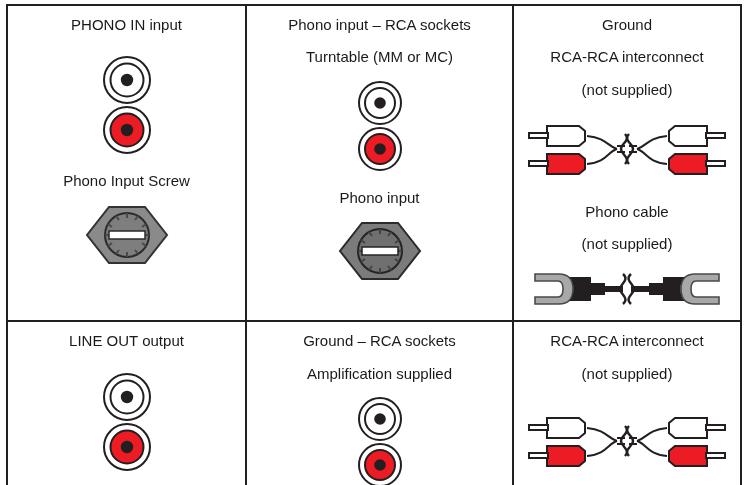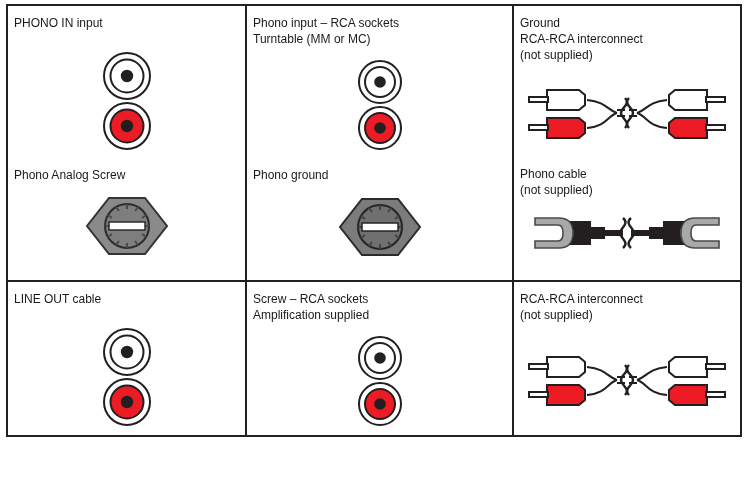--- a/index.html
+++ b/index.html
@@ -61,27 +61,27 @@
   }
 
   
   .body-cell {
     text-align: center;
   }
   .cell-pad {
     padding: 9px 6px 8px 6px;
   }
   .label {
-    font-size: 12px;
+    font-size: 15px;
     line-height: 1.35;
-    text-align: left;
+    text-align: center;
     white-space: nowrap;
   }
   .label.sub {
-    margin-top: 0px;
+    margin-top: 12px;
   }
   .spacer-12 { height: 12px; }
   .spacer-16 { height: 16px; }
   .spacer-20 { height: 20px; }
 
   .center-art {
     display: flex;
     justify-content: center;
     align-items: center;
   }
@@ -120,21 +120,21 @@
                 <circle cx="39" cy="25" r="16.5" fill="#ffffff" stroke="#231f20" stroke-width="2"></circle>
                 <circle cx="39" cy="25" r="6.2" fill="#231f20"></circle>
 
                 <circle cx="39" cy="75" r="23" fill="#ffffff" stroke="#231f20" stroke-width="2"></circle>
                 <circle cx="39" cy="75" r="16.5" fill="#ED1C24" stroke="#231f20" stroke-width="2"></circle>
                 <circle cx="39" cy="75" r="6.2" fill="#231f20"></circle>
               </svg>
             </div>
           </div>
           <div class="spacer-16"></div>
-          <div class="label">Phono Analog Screw</div>
+          <div class="label">Phono Input Screw</div>
           <div class="spacer-12"></div>
           <div class="center-art">
             <div class="art-block">
               <svg width="86" height="62" viewBox="0 0 86 62" xmlns="http://www.w3.org/2000/svg">
                 <polygon points="25,3 61,3 83,31 61,59 25,59 3,31" fill="#8a8a8a" stroke="#333333" stroke-width="2"></polygon>
                 <circle cx="43" cy="31" r="22" fill="#7e7e7e" stroke="#2b2b2b" stroke-width="2"></circle>
                 <g stroke="#4a4a4a" stroke-width="2">
                   <line x1="43" y1="9" x2="43" y2="14"></line>
                   <line x1="54" y1="12" x2="51" y2="16"></line>
                   <line x1="62" y1="20" x2="58" y2="23"></line>
@@ -166,21 +166,21 @@
                 <circle cx="35" cy="23" r="21" fill="#ffffff" stroke="#231f20" stroke-width="2"></circle>
                 <circle cx="35" cy="23" r="15" fill="#ffffff" stroke="#231f20" stroke-width="2"></circle>
                 <circle cx="35" cy="23" r="5.8" fill="#231f20"></circle>
                 <circle cx="35" cy="69" r="21" fill="#ffffff" stroke="#231f20" stroke-width="2"></circle>
                 <circle cx="35" cy="69" r="15" fill="#ED1C24" stroke="#231f20" stroke-width="2"></circle>
                 <circle cx="35" cy="69" r="5.8" fill="#231f20"></circle>
               </svg>
             </div>
           </div>
           <div class="spacer-16"></div>
-          <div class="label">Phono ground</div>
+          <div class="label">Phono input</div>
           <div class="spacer-12"></div>
           <div class="center-art">
             <div class="art-block">
               <svg width="86" height="62" viewBox="0 0 86 62" xmlns="http://www.w3.org/2000/svg">
                 <polygon points="25,3 61,3 83,31 61,59 25,59 3,31" fill="#7b7b7b" stroke="#2b2b2b" stroke-width="2"></polygon>
                 <circle cx="43" cy="31" r="22" fill="#707070" stroke="#242424" stroke-width="2"></circle>
                 <g stroke="#434343" stroke-width="2">
                   <line x1="43" y1="9" x2="43" y2="14"></line>
                   <line x1="54" y1="12" x2="51" y2="16"></line>
                   <line x1="62" y1="20" x2="58" y2="23"></line>
@@ -264,40 +264,40 @@
             </div>
           </div>
         </div>
       </td>
     </tr>
 
     <tr class="row-second">
 
       <td class="body-cell">
         <div class="cell-pad">
-          <div class="label">LINE OUT cable</div>
+          <div class="label">LINE OUT output</div>
           <div class="spacer-20"></div>
           <div class="center-art">
             <div class="art-block">
               <svg width="78" height="100" viewBox="0 0 78 100" xmlns="http://www.w3.org/2000/svg">
                 <circle cx="39" cy="25" r="23" fill="#ffffff" stroke="#231f20" stroke-width="2"></circle>
                 <circle cx="39" cy="25" r="16.5" fill="#ffffff" stroke="#231f20" stroke-width="2"></circle>
                 <circle cx="39" cy="25" r="6.2" fill="#231f20"></circle>
                 <circle cx="39" cy="75" r="23" fill="#ffffff" stroke="#231f20" stroke-width="2"></circle>
                 <circle cx="39" cy="75" r="16.5" fill="#ED1C24" stroke="#231f20" stroke-width="2"></circle>
                 <circle cx="39" cy="75" r="6.2" fill="#231f20"></circle>
               </svg>
             </div>
           </div>
         </div>
       </td>
 
       <td class="body-cell">
         <div class="cell-pad">
-          <div class="label">Screw – RCA sockets</div>
+          <div class="label">Ground – RCA sockets</div>
           <div class="label sub">Amplification supplied</div>
           <div class="spacer-12"></div>
           <div class="center-art">
             <div class="art-block">
               <svg width="70" height="92" viewBox="0 0 70 92" xmlns="http://www.w3.org/2000/svg">
                 <circle cx="35" cy="23" r="21" fill="#ffffff" stroke="#231f20" stroke-width="2"></circle>
                 <circle cx="35" cy="23" r="15" fill="#ffffff" stroke="#231f20" stroke-width="2"></circle>
                 <circle cx="35" cy="23" r="5.8" fill="#231f20"></circle>
                 <circle cx="35" cy="69" r="21" fill="#ffffff" stroke="#231f20" stroke-width="2"></circle>
                 <circle cx="35" cy="69" r="15" fill="#ED1C24" stroke="#231f20" stroke-width="2"></circle>

